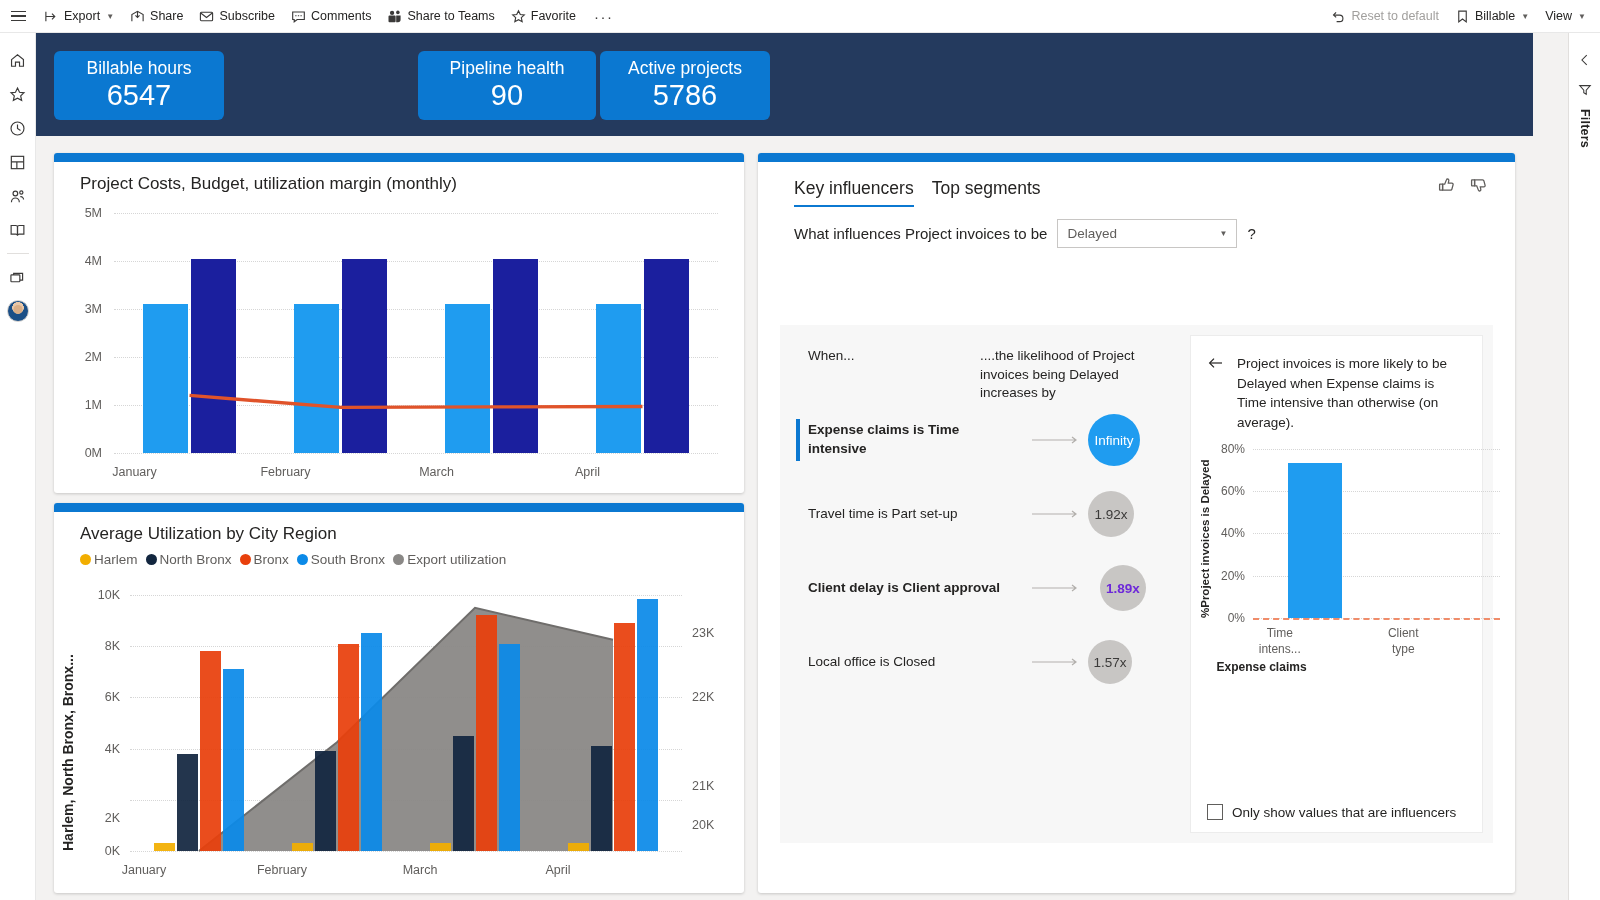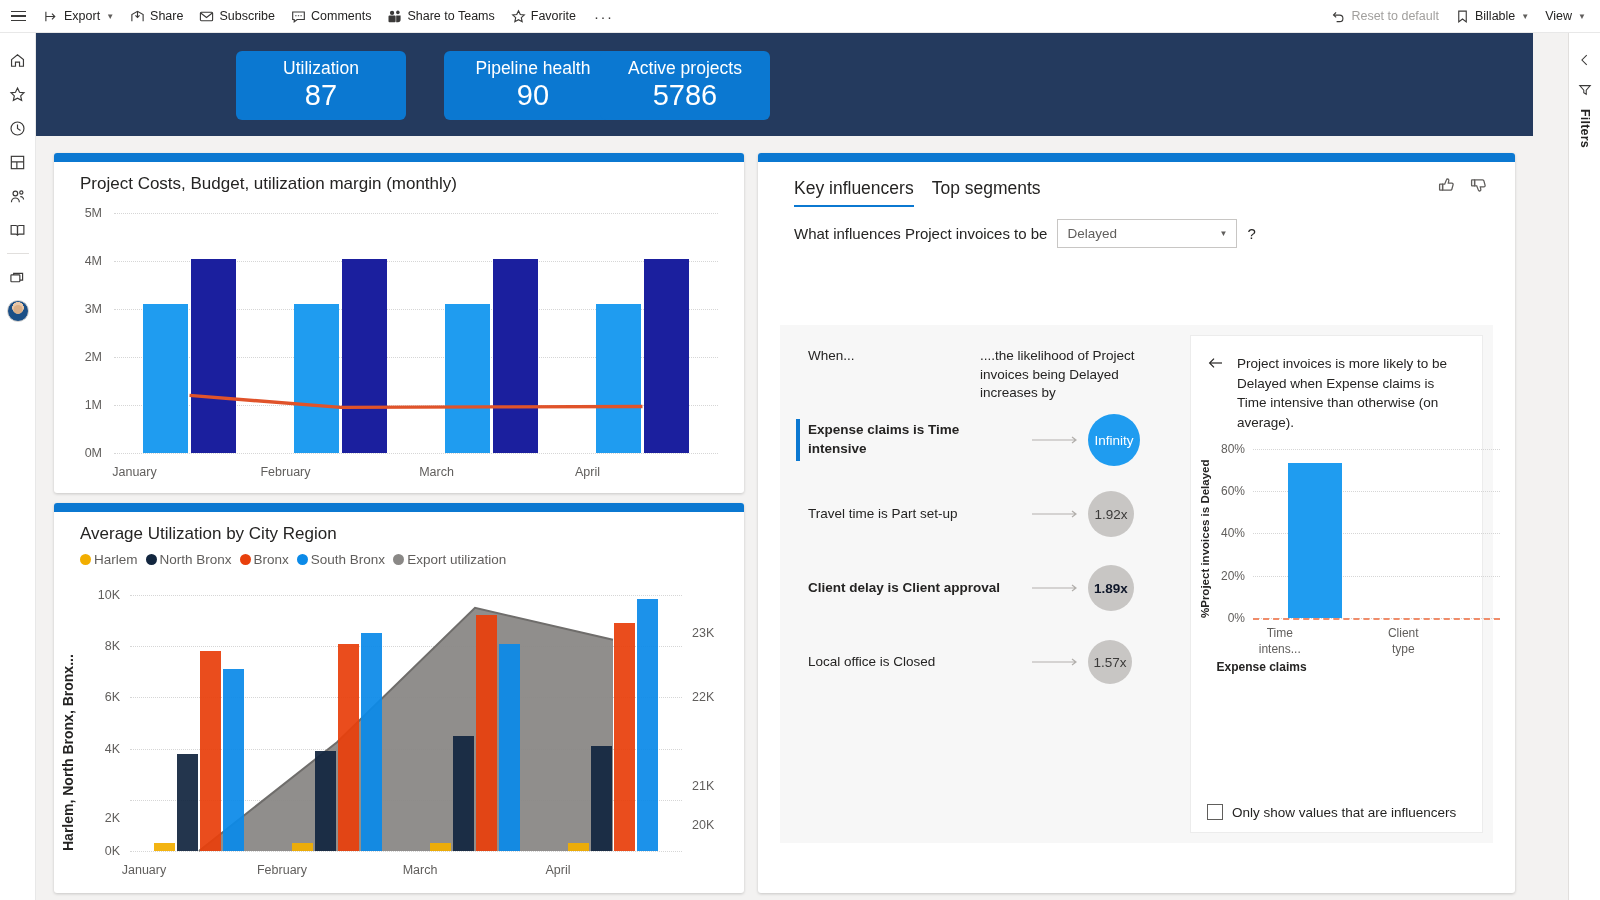--- a/index.html
+++ b/index.html
@@ -300,25 +300,25 @@
         <path d="M2 3h12l-4.6 5.2v4.6L6.6 11V8.2z"></path>
       </svg>
     </div>
     <div class="rr-label">Filters</div>
   </div>
 
   <div class="canvas">
 
     <div class="banner"></div>
 
-    <div class="kpi" style="left:200px;width:170px;">
-      <div class="kpi-title">Utilization</div>
-      <div class="kpi-value">87</div>
-    </div>
-    <div class="kpi" style="left:382px;width:178px;margin-left:26px;">
+    <div class="kpi" style="left:18px;width:170px;">
+      <div class="kpi-title">Billable hours</div>
+      <div class="kpi-value">6547</div>
+    </div>
+    <div class="kpi" style="left:382px;width:178px;">
       <div class="kpi-title">Pipeline health</div>
       <div class="kpi-value">90</div>
     </div>
     <div class="kpi" style="left:564px;width:170px;">
       <div class="kpi-title">Active projects</div>
       <div class="kpi-value">5786</div>
     </div>
 
     <div class="panel" id="chart1">
       <div class="panel-bar"></div>
@@ -473,21 +473,21 @@
               <svg class="arrow" viewBox="0 0 52 10">
                 <path d="M0 5h44M40 2l4 3-4 3" fill="none" stroke="#b3b0ad" stroke-width="1.2"></path>
               </svg>
               <div class="bubble" style="left:308px;top:14px;width:46px;height:46px;background:#c8c6c4;color:#3b3a39;">1.92x</div>
             </div>
             <div class="inf-row" style="top:226px;font-weight:bold;">
               <div class="inf-text">Client delay is Client approval</div>
               <svg class="arrow" viewBox="0 0 52 10">
                 <path d="M0 5h44M40 2l4 3-4 3" fill="none" stroke="#b3b0ad" stroke-width="1.2"></path>
               </svg>
-              <div class="bubble" style="left:308px;top:14px;width:46px;height:46px;background:#c8c6c4;color:#0f172a;">1.89x</div>
+              <div class="bubble" style="left:320px;top:14px;width:46px;height:46px;background:#c8c6c4;color:#6d28d9;">1.89x</div>
             </div>
             <div class="inf-row" style="top:300px;">
               <div class="inf-text">Local office is Closed</div>
               <svg class="arrow" viewBox="0 0 52 10">
                 <path d="M0 5h44M40 2l4 3-4 3" fill="none" stroke="#b3b0ad" stroke-width="1.2"></path>
               </svg>
               <div class="bubble" style="left:308px;top:15px;width:44px;height:44px;background:#c8c6c4;color:#3b3a39;">1.57x</div>
             </div>
           </div>
 

